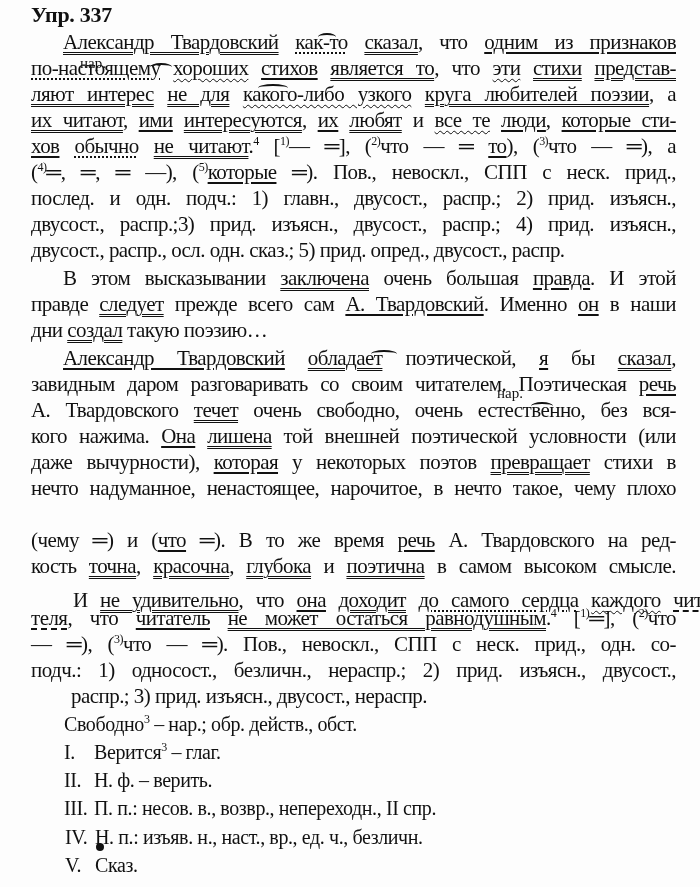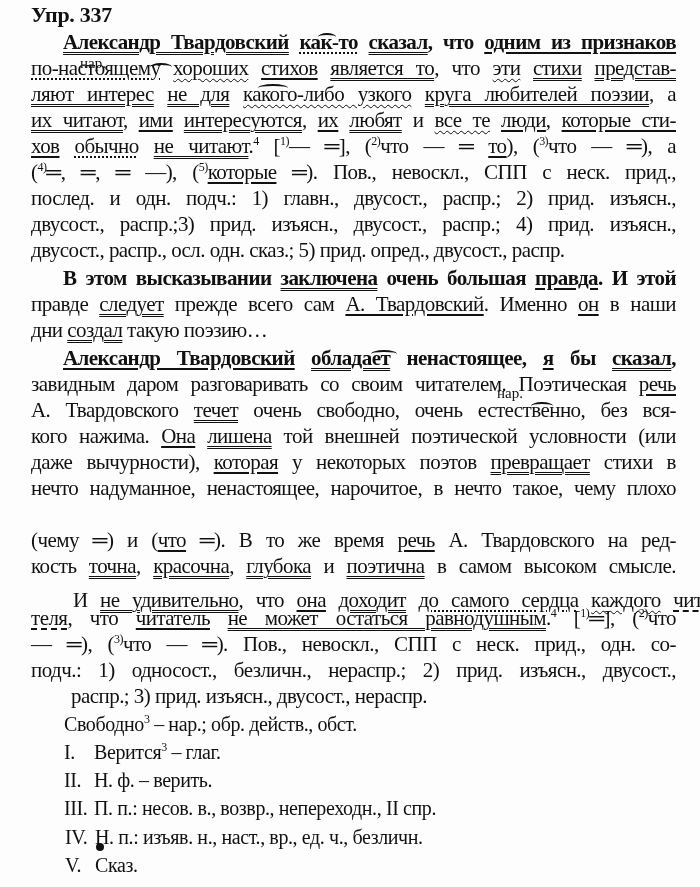--- a/index.html
+++ b/index.html
@@ -14,21 +14,21 @@
     position: absolute; left: 31px; top: 2px;
     font-weight: bold; font-size: 22px; letter-spacing: -0.3px;
   }
   .line {
     position: absolute; left: 31px; width: 645px;
     font-size: 21px; line-height: 26px; white-space: nowrap;
     letter-spacing: -0.55px;
     font-stretch: condensed;
   }
   .line.just { text-align: justify; text-align-last: justify; }
-  .indent { padding-left: 32px; width: 613px; font-weight: bold; }
+  .indent { padding-left: 32px; width: 613px; }
   .u1 { text-decoration: underline; text-decoration-thickness: 1.5px; text-underline-offset: 3px; }
   .u2 { text-decoration: underline double; text-decoration-thickness: 1.2px; text-underline-offset: 3px; }
   .uw { text-decoration: underline wavy; text-decoration-thickness: 1.2px; text-underline-offset: 3px; }
   .ud { text-decoration: underline dashed; text-decoration-thickness: 1.5px; text-underline-offset: 3px; }
   .udd { text-decoration: underline dotted; text-decoration-thickness: 2px; text-underline-offset: 3px; }
   sup { font-size: 12px; line-height: 0; }
   .small-note { position: absolute; font-size: 15px; }
   .analysis { position: absolute; left: 95px; font-size: 20px; line-height: 26px; white-space: nowrap; letter-spacing: -0.4px; }
   .analysis .num { display: inline-block; width: 30px; }
   .dot { position: absolute; width: 8px; height: 8px; border-radius: 50%; background: #111; }
@@ -75,21 +75,21 @@
     <span>В этом высказывании </span><span class="u2">заключена</span><span> очень большая </span><span class="u1">правда</span><span>. И этой</span>
   </div>
   <div class="line just" style="top:291px;">
     <span>правде </span><span class="u2">следует</span><span> прежде всего сам </span><span class="u1">А. Твардовский</span><span>. Именно </span><span class="u1">он</span><span> в наши</span>
   </div>
   <div class="line" style="top:317px;">
     <span>дни </span><span class="u2">создал</span><span> такую поэзию…</span>
   </div>
 
   <div class="line just indent" style="top:345px;">
-    <span class="u1">Александр Твардовский</span><span> </span><span class="u2">обладает</span><span> ненастоящее, </span><span class="u1">я</span><span> бы </span><span class="u2">сказал</span><span>,</span>
+    <span class="u1">Александр Твардовский</span><span> </span><span class="u2">обладает</span><span> поэтической, </span><span class="u1">я</span><span> бы </span><span class="u2">сказал</span><span>,</span>
   </div>
   <div class="line just" style="top:371px;">
     <span>завидным даром разговаривать со своим читателем. Поэтическая </span><span class="u1">речь</span>
   </div>
   <div class="small-note" style="left:497px;top:385px;">нар.</div>
   <div class="line just" style="top:397px;">
     <span>А. Твардовского </span><span class="u2">течет</span><span> очень свободно, очень естественно, без вся-</span>
   </div>
   <div class="line just" style="top:423px;">
     <span>кого нажима. </span><span class="u1">Она</span><span> </span><span class="u2">лишена</span><span> той внешней поэтической условности (или</span>

